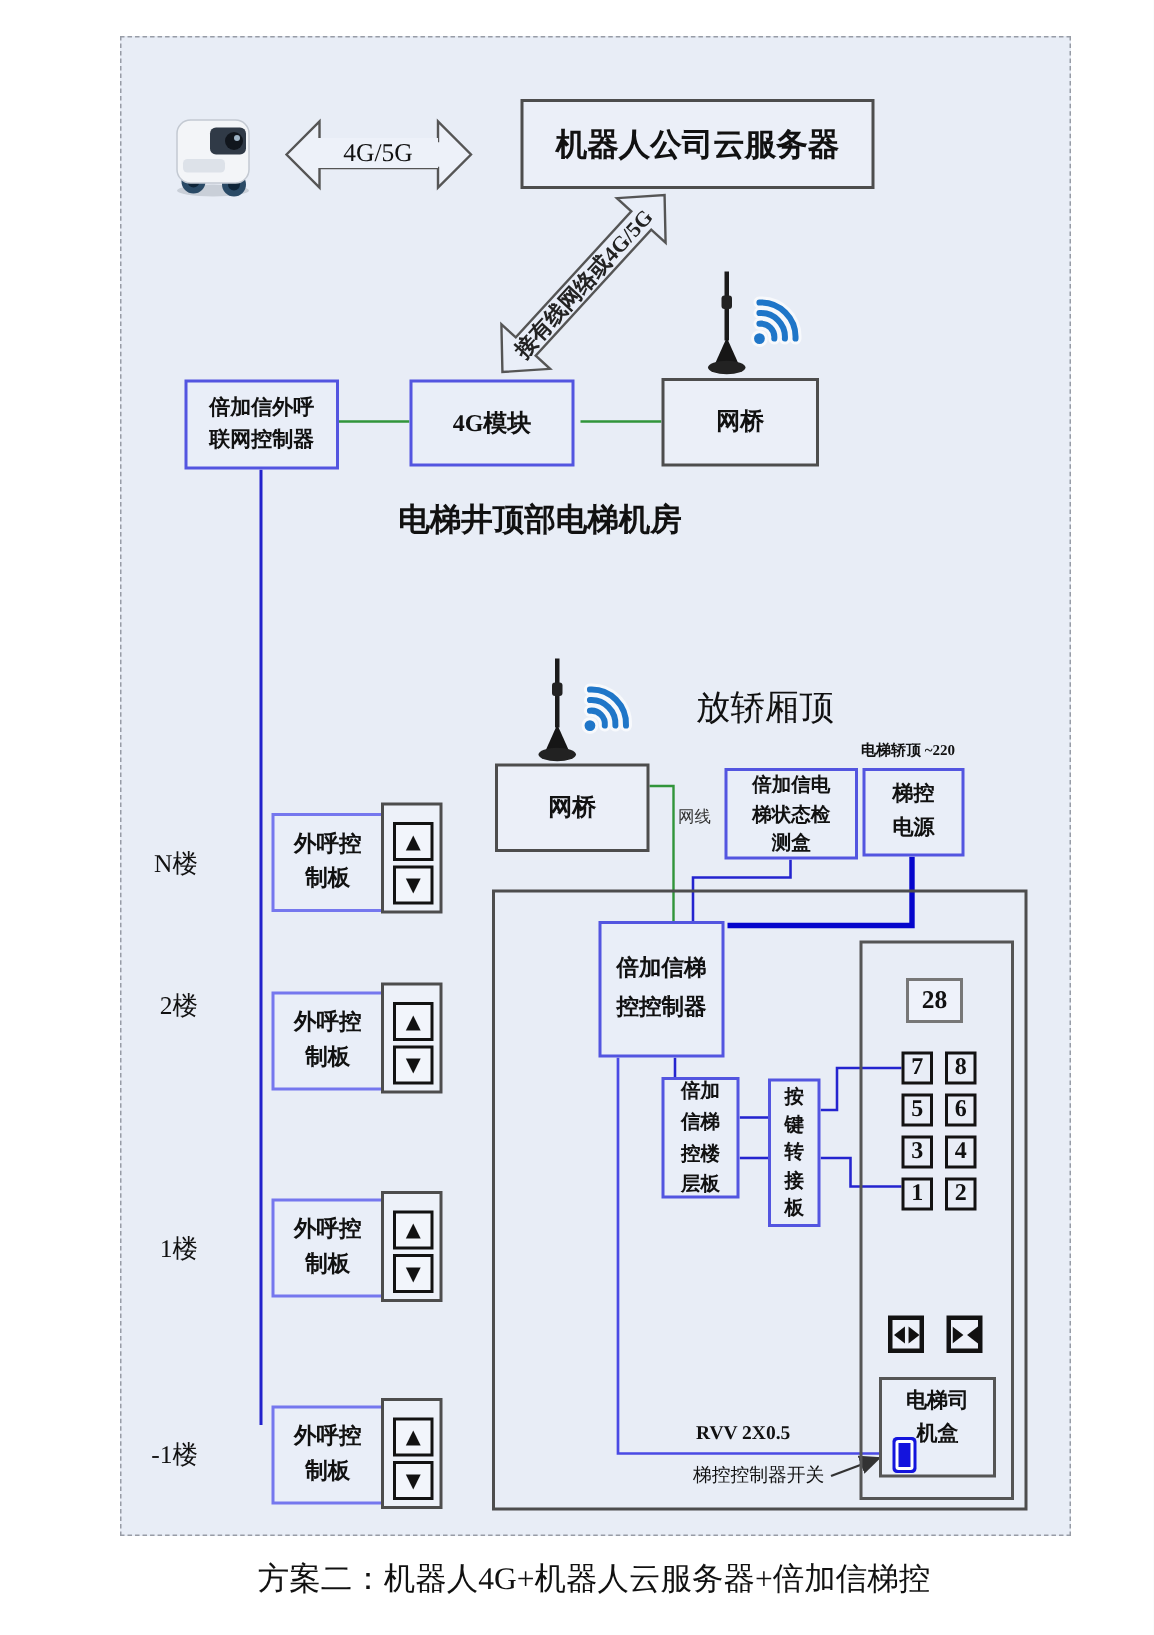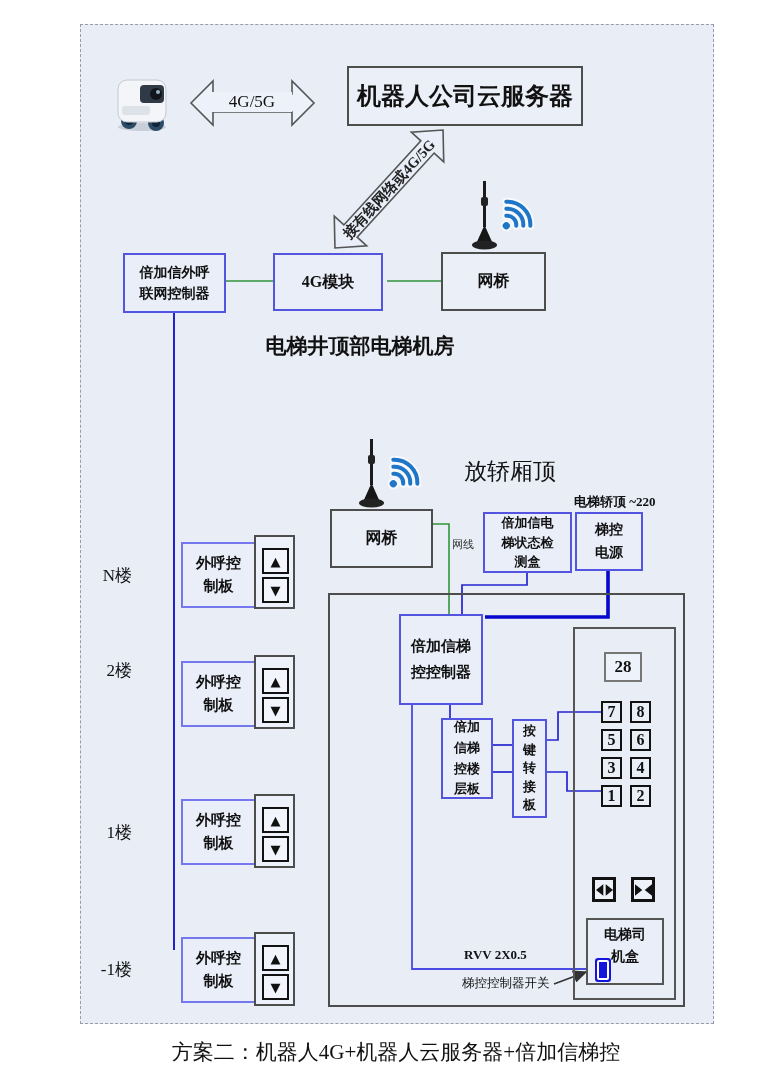--- a/index.html
+++ b/index.html
@@ -112,21 +112,21 @@
     <rect x="6" y="30" width="28" height="9" rx="3" fill="#dde2e9"></rect>
     <rect x="24" y="9" width="24" height="18" rx="4" fill="#303a47"></rect>
     <circle cx="40" cy="18" r="6" fill="#11161d"></circle>
         <circle cx="42" cy="16" r="2" fill="#9fb4c6"></circle>
   </g>
 
   <use href="#antwifi" transform="translate(455,181)"></use>
   <use href="#antwifi" transform="translate(342,439)"></use>
 </svg>
 
-<div class="bx dark" style="left:347px;top:66px;width:236px;height:60px;font-size:24px;">
+<div class="bx dark" style="left:347px;top:66px;width:236px;height:60px;font-size:21px;">
   <span>机器人公司云服务器</span>
 </div>
 
 <div class="lbl" style="left:212px;top:92px;width:80px;text-align:center;font-size:17px;background:#edf1f9;">4G/5G</div>
 
 <div class="bx blue pre" style="left:123px;top:253px;width:103px;height:60px;font-size:14px;line-height:1.5;">
   <span class="pre">倍加信外呼
 联网控制器</span>
 </div>
 
@@ -135,21 +135,21 @@
 </div>
 
 <div class="bx dark" style="left:441px;top:252px;width:105px;height:59px;font-size:16px;">
   <span>网桥</span>
 </div>
 
 <div class="lbl" style="left:210px;top:332px;width:300px;text-align:center;font-size:21px;font-weight:bold;">电梯井顶部电梯机房</div>
 
 <div class="lbl" style="left:440px;top:456px;width:140px;text-align:center;font-size:23px;">放轿厢顶</div>
 
-<div class="lbl" style="left:574px;top:493px;width:90px;font-size:13px;font-weight:bold;">电梯轿顶 ~220</div>
+<div class="lbl" style="left:574px;top:493px;width:90px;font-size:10px;font-weight:bold;">电梯轿顶 ~220</div>
 
 <div class="bx dark" style="left:330px;top:509px;width:103px;height:59px;font-size:16px;">
   <span>网桥</span>
 </div>
 
 <div class="lbl" style="left:452px;top:537px;font-size:11px;color:#333;">网线</div>
 
 <div class="bx blue pre" style="left:483px;top:512px;width:89px;height:61px;font-size:13px;line-height:1.5;">
   <span class="pre">倍加信电
 梯状态检

